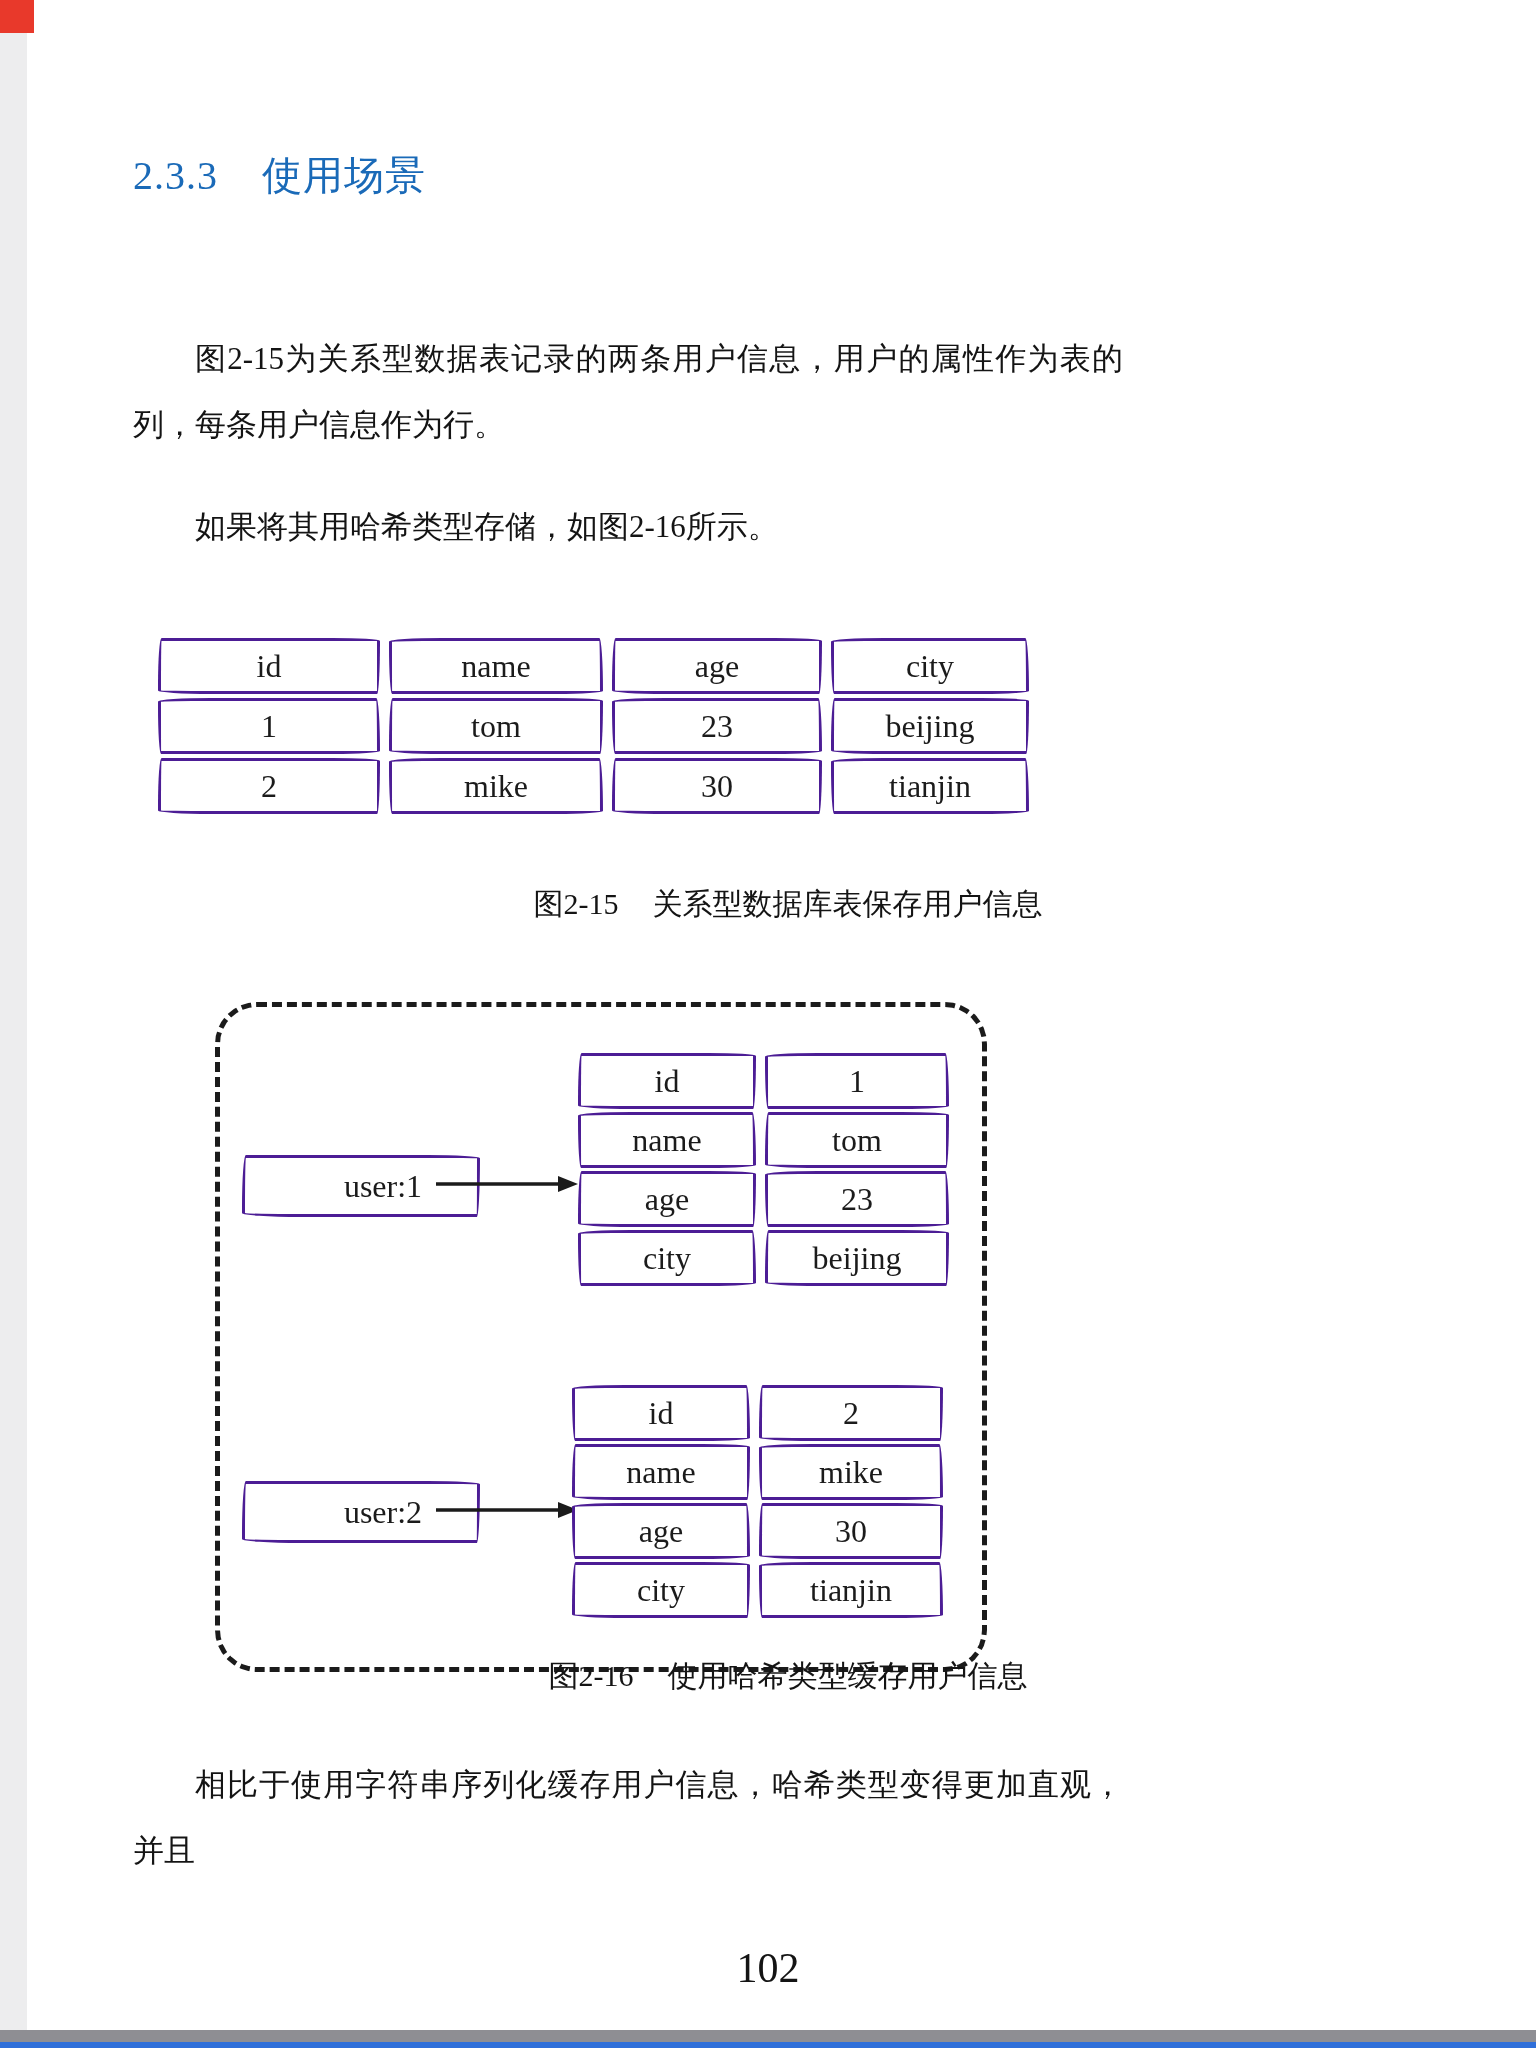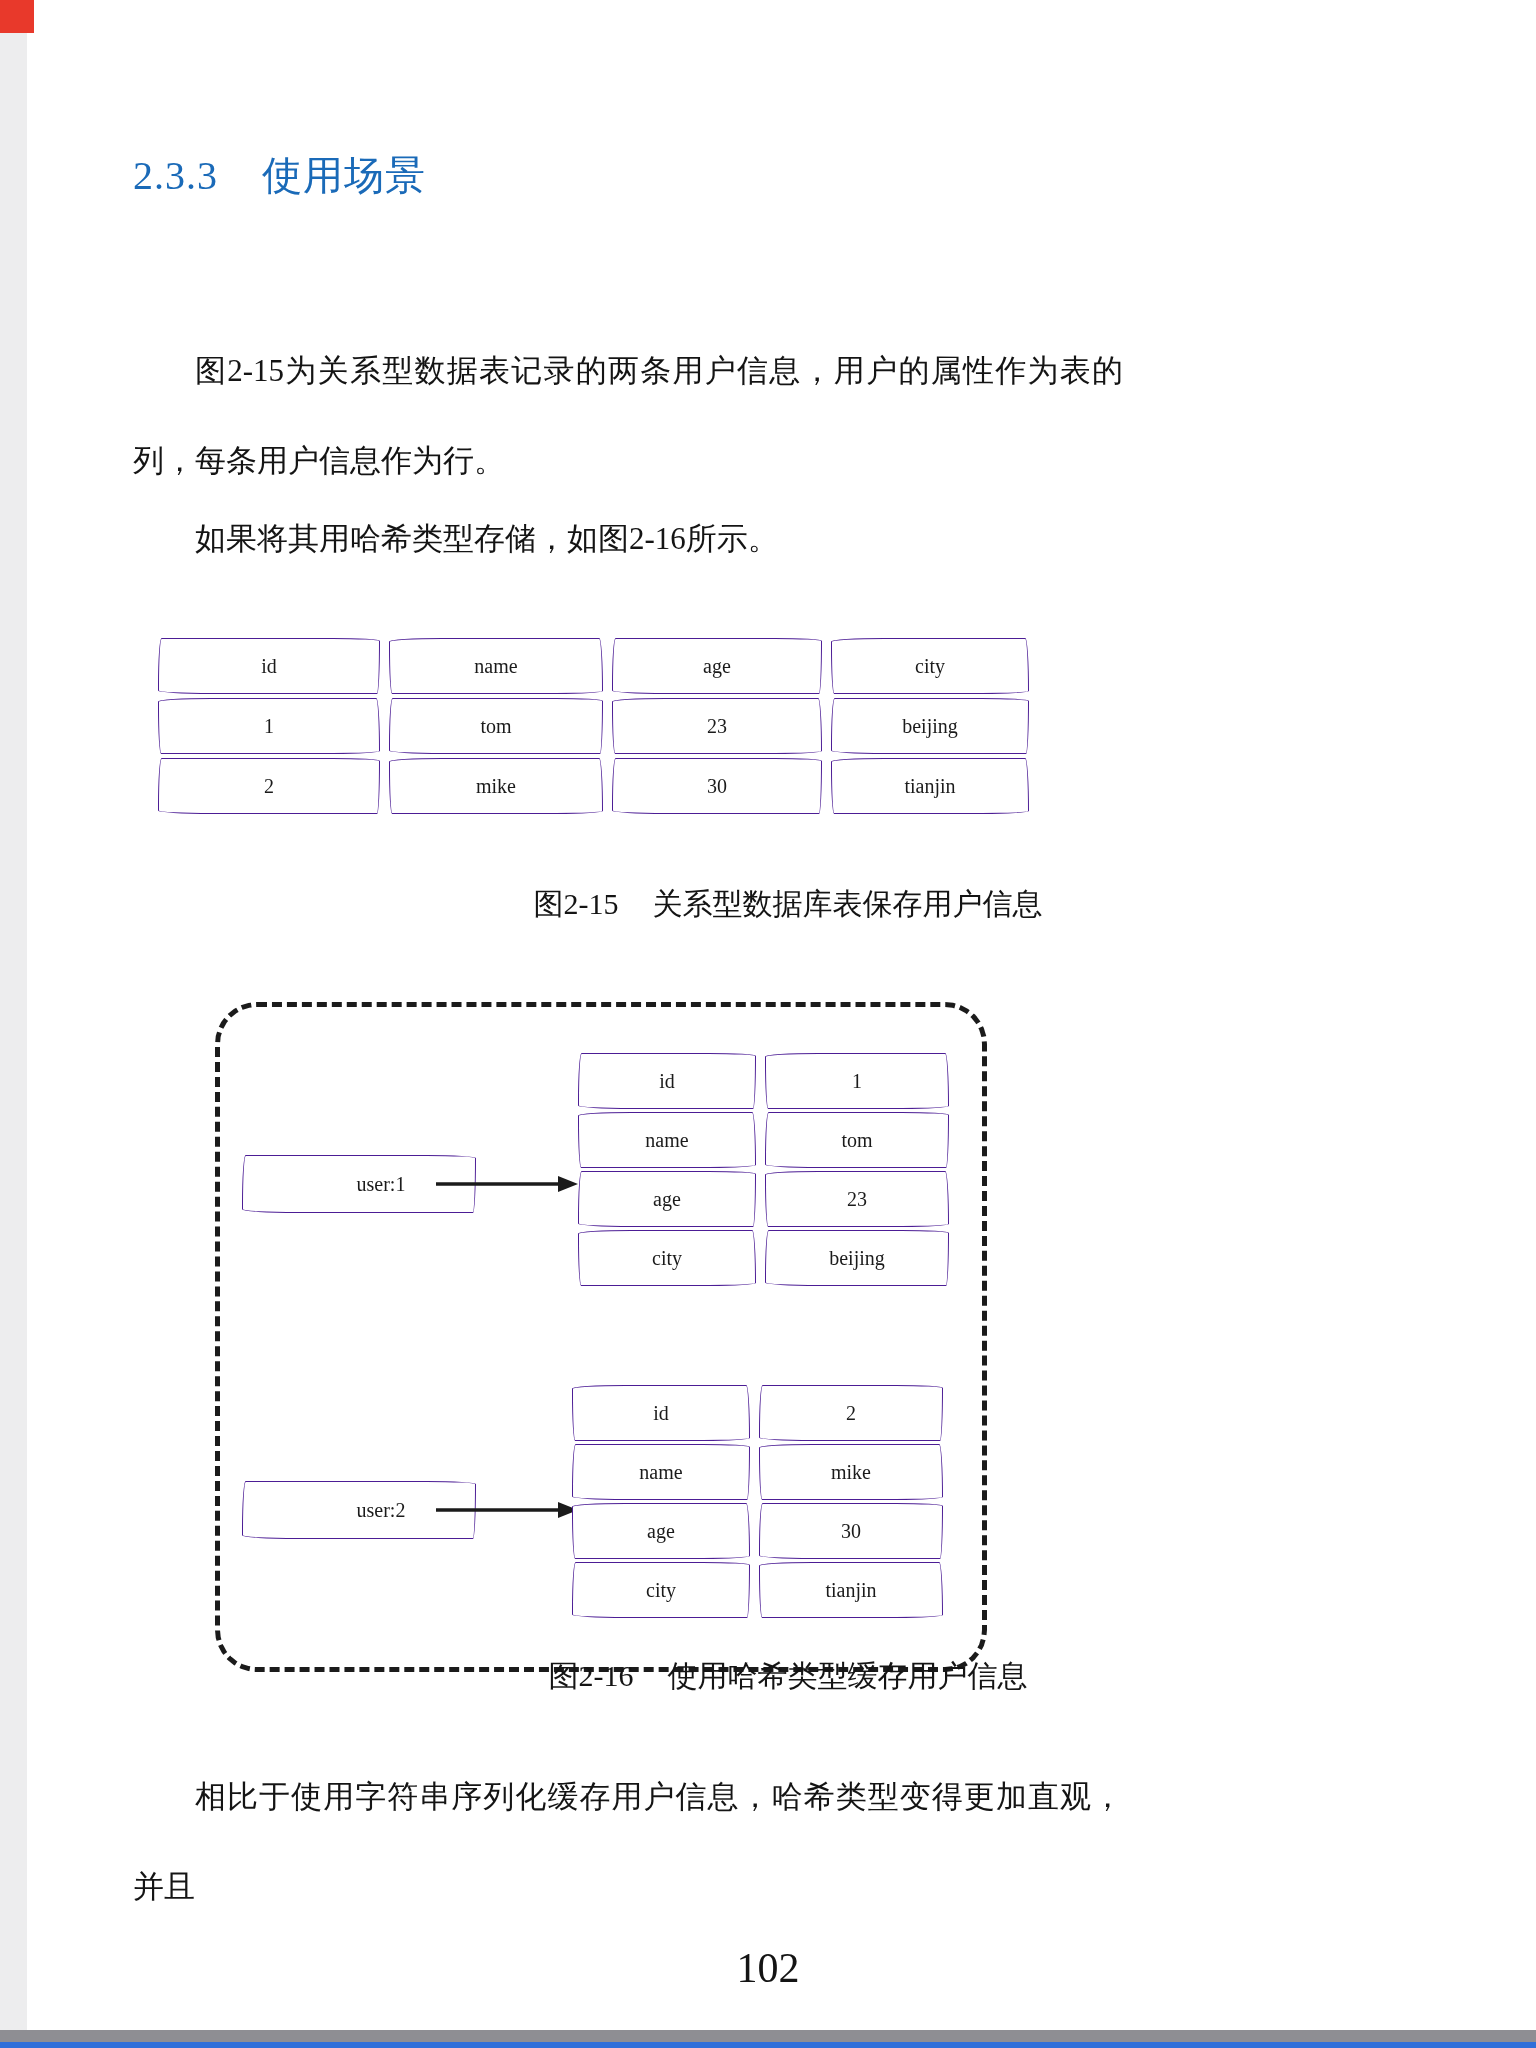--- a/index.html
+++ b/index.html
@@ -11,37 +11,37 @@
   
   .left-margin-strip{position:absolute;left:0;top:0;width:27px;height:2048px;background:#ededee;}
   .corner-red{position:absolute;left:0;top:0;width:34px;height:33px;background:#e8392b;}
   .footer-gray{position:absolute;left:0;top:2030px;width:1536px;height:12px;background:#8e8e93;}
   .footer-blue{position:absolute;left:0;top:2042px;width:1536px;height:6px;background:#2f6fd9;}
 
   
   .heading{position:absolute;left:133px;top:148px;font-size:40px;font-weight:400;
     color:#1a6ab8;letter-spacing:1px;}
   .heading .num{margin-right:44px;}
-  .para{position:absolute;left:133px;width:990px;font-size:31px;line-height:90px;
+  .para{position:absolute;left:133px;width:990px;font-size:31px;line-height:66px;
     text-align:justify;text-indent:2em;color:#141414;}
   .p1{top:326px;}
   .p2{top:494px;}
   .p3{top:1752px;}
   .caption{position:absolute;left:0;width:1536px;text-align:center;font-size:30px;color:#141414;padding-left:20px;}
   .cap15{top:884px;}
   .cap16{top:1656px;}
   .caption .cap-label{margin-right:34px;}
   .page-num{position:absolute;left:0;top:1944px;width:1536px;text-align:center;font-size:42px;}
 
   
   .hd{
-    border:1px solid #4c1d95;background:#fff;
+    border:3px solid #4c1d95;background:#fff;
     border-radius:12px 160px 10px 180px / 160px 10px 180px 12px;
     display:flex;align-items:center;justify-content:center;
-    font-size:20px;color:#1b1b1b;
+    font-size:32px;color:#1b1b1b;
   }
   .hd.alt{border-radius:170px 12px 150px 10px / 12px 170px 10px 150px;}
 
   
   .tbl15{position:absolute;left:158px;top:638px;display:grid;
     grid-template-columns:222px 214px 210px 198px;grid-auto-rows:56px;
     column-gap:9px;row-gap:4px;}
 
   
   .fig16{position:absolute;left:215px;top:1002px;width:762px;height:660px;

